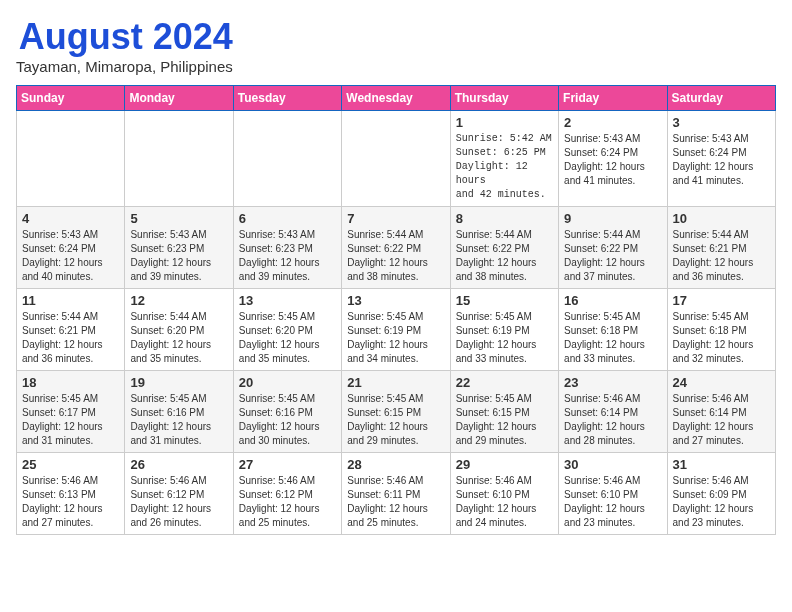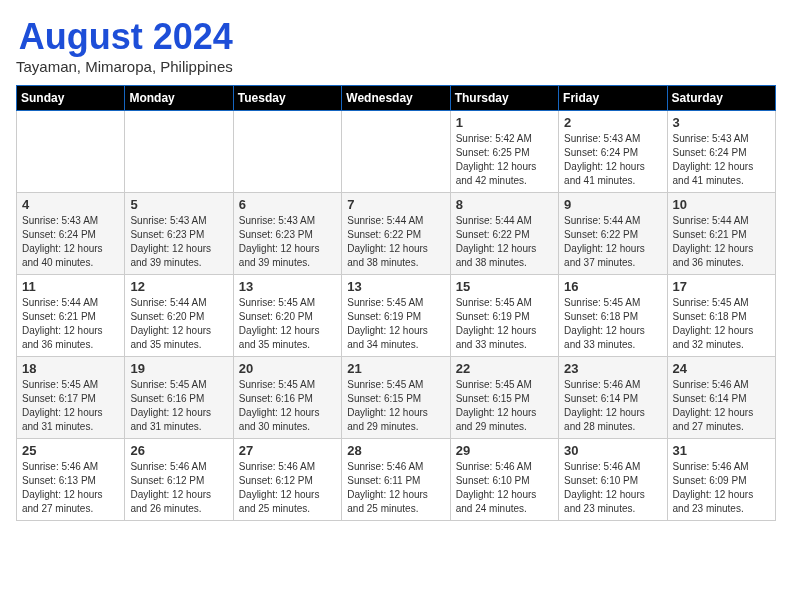--- a/index.html
+++ b/index.html
@@ -41,21 +41,21 @@
     .location {
       font-size: 15px;
       color: #333;
     }
     .calendar {
       width: 100%;
       border-collapse: collapse;
       font-size: 11px;
     }
     .calendar th {
-      background: #000000;
+      background: #ec4899;
       color: #fff;
       padding: 5px 4px;
       text-align: left;
       font-size: 12px;
       font-weight: bold;
       border: 1px solid #1565c0;
     }
     .calendar td {
       border: 1px solid #ccc;
       vertical-align: top;
@@ -105,21 +105,21 @@
       </tr>
   </thead>
   <tbody id="calendar-body">
       <tr>
         <td class="empty"></td>
         <td class="empty"></td>
         <td class="empty"></td>
         <td class="empty"></td>
         <td>
           <div class="day-num">1</div>
-          <div class="day-info" style="white-space: pre-line;">Sunrise: 5:42 AM
+          <div class="day-info" style="white-space: pre-line; font-family: Liberation Mono, monospace;">Sunrise: 5:42 AM
 Sunset: 6:25 PM
 Daylight: 12 hours
 and 42 minutes.</div>
         </td>
         <td>
           <div class="day-num">2</div>
           <div class="day-info" style="white-space: pre-line;">Sunrise: 5:43 AM
 Sunset: 6:24 PM
 Daylight: 12 hours
 and 41 minutes.</div>

